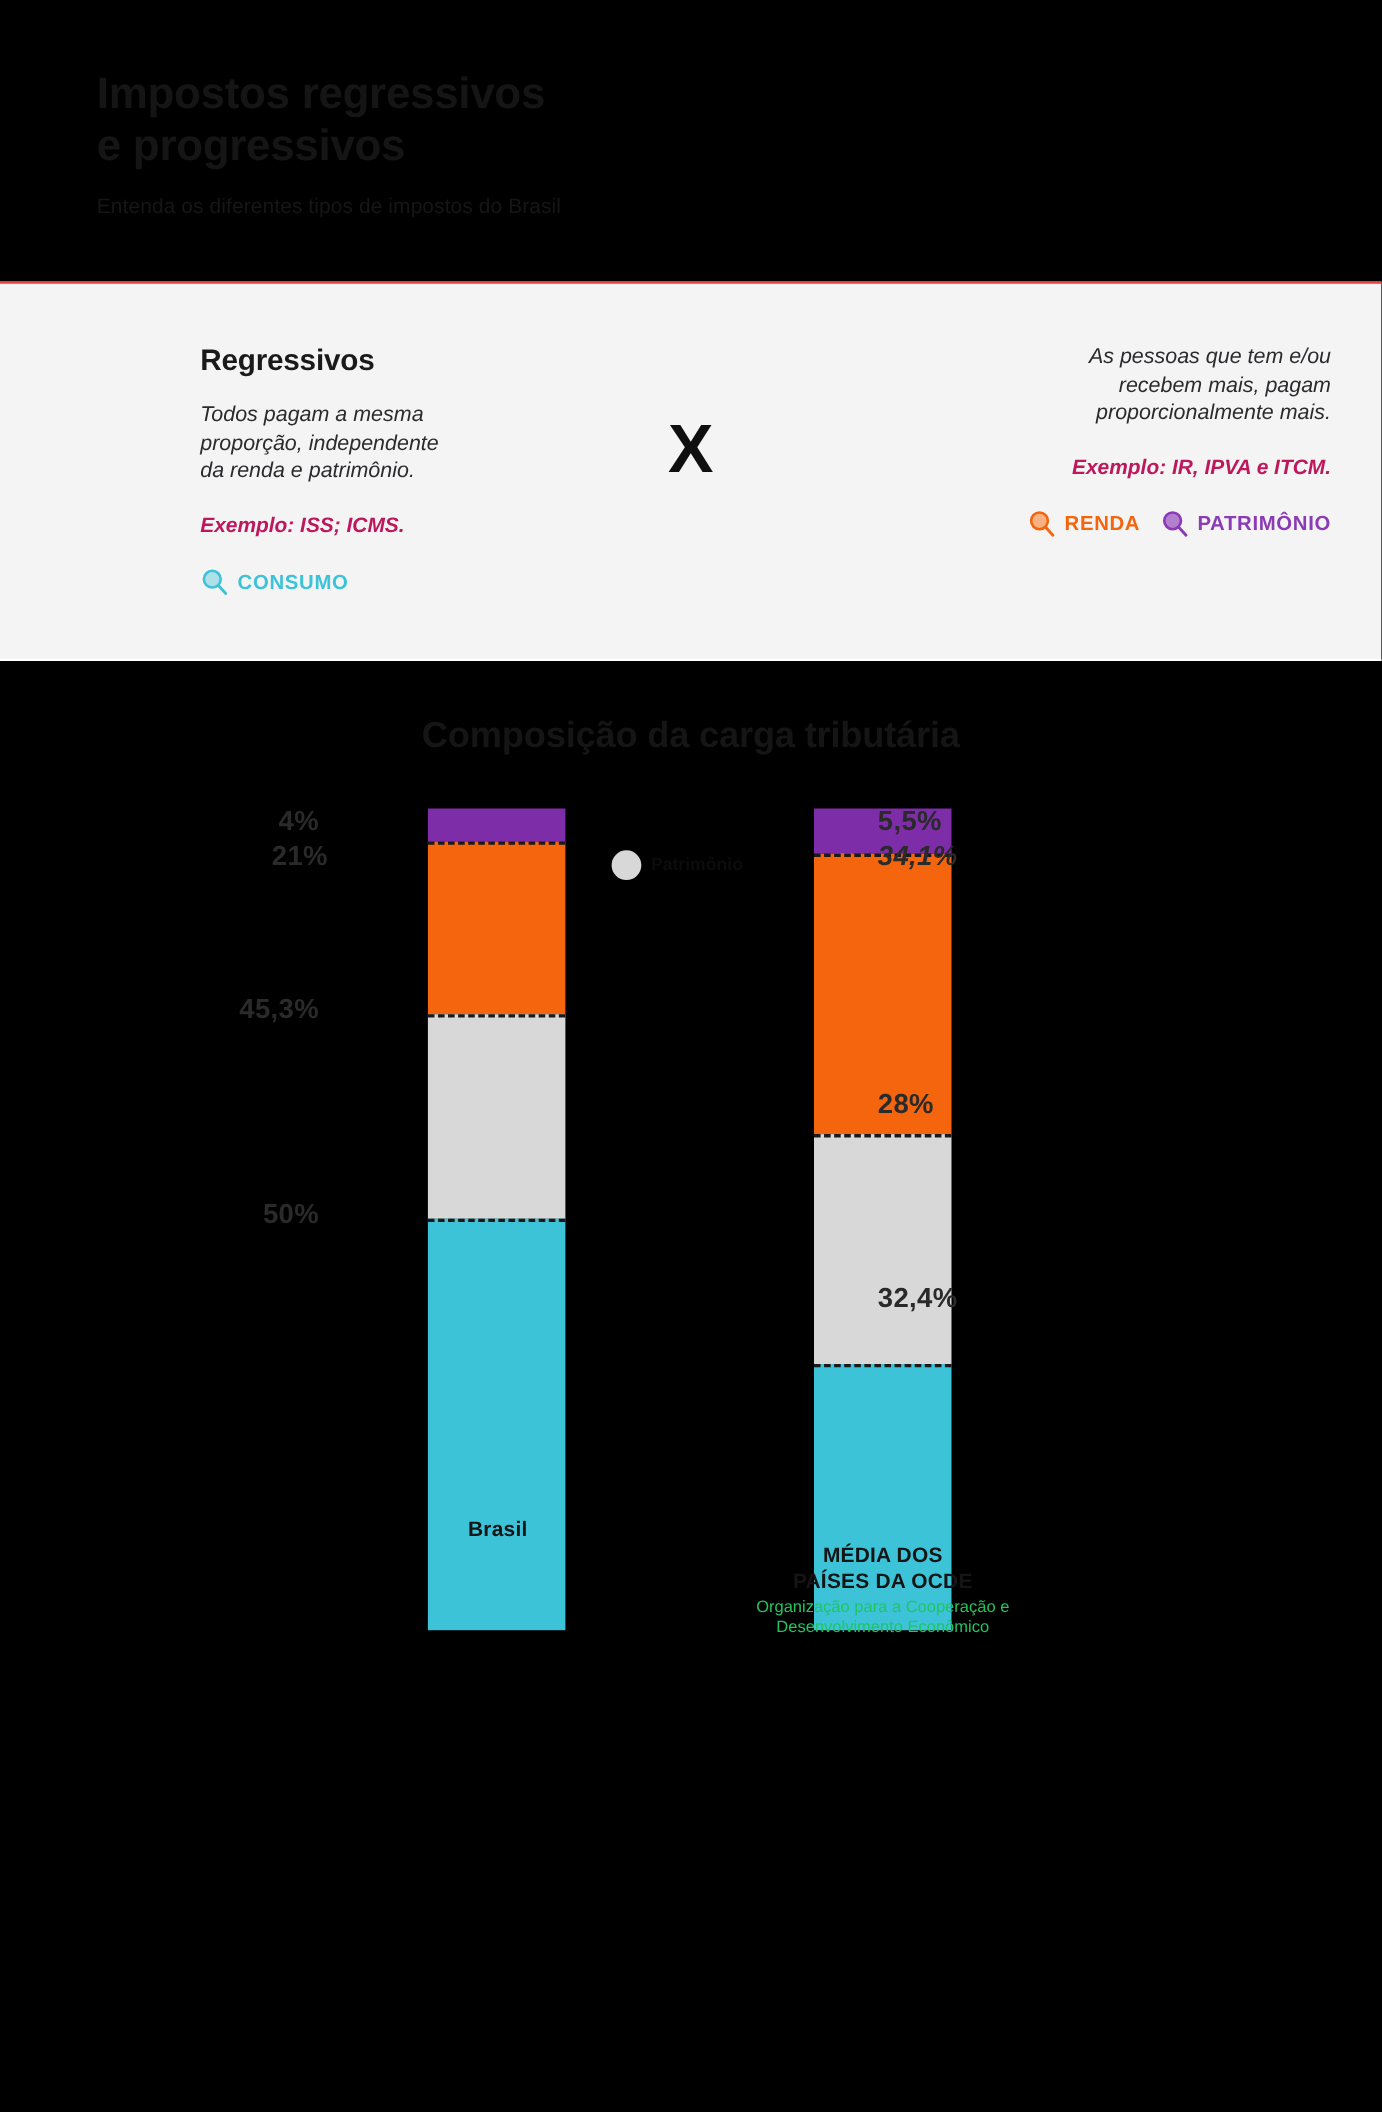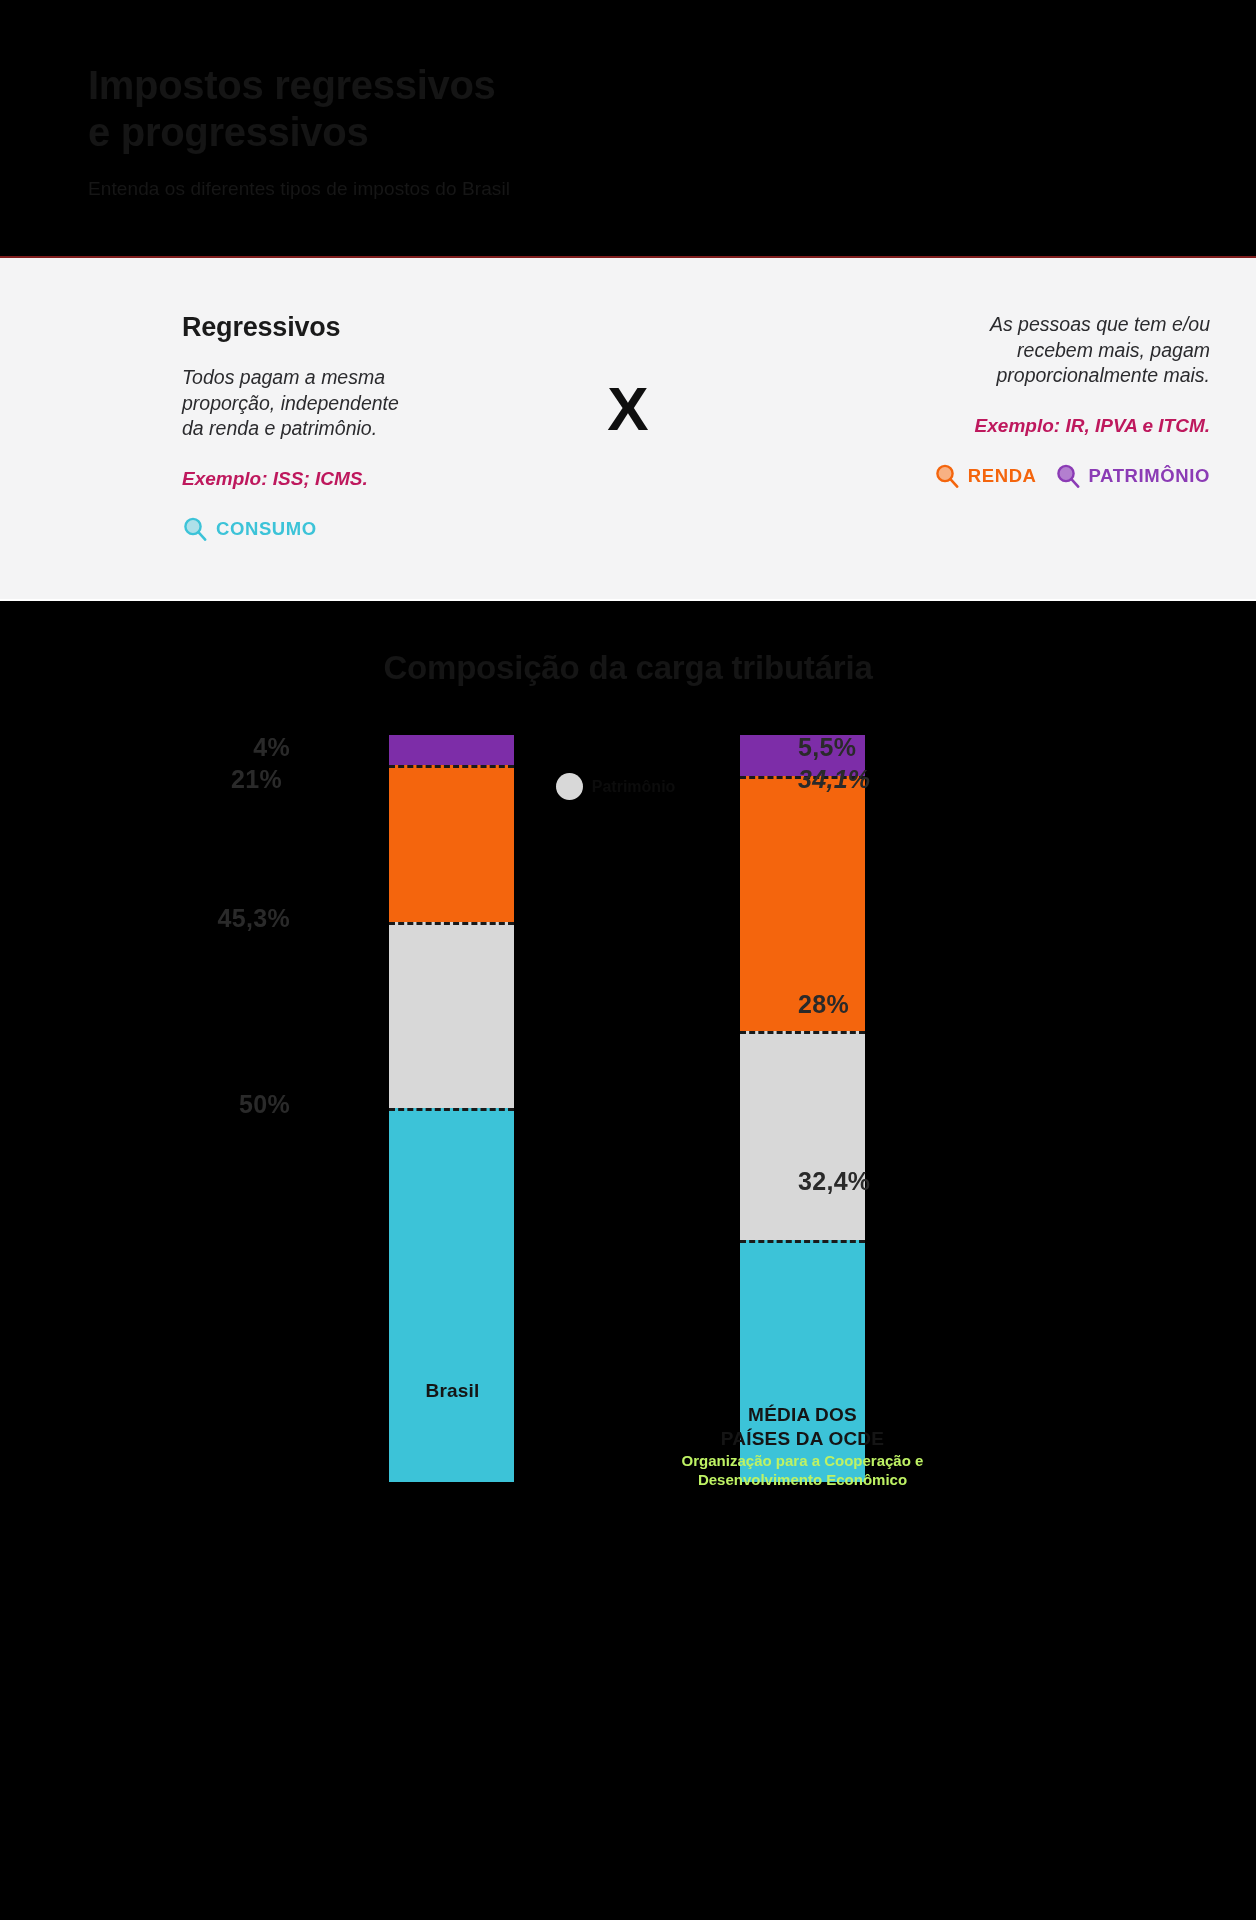--- a/index.html
+++ b/index.html
@@ -44,21 +44,21 @@
     color: #161616;
     letter-spacing: 0.1px;
   }
 
   
   #panel {
     position: absolute;
     left: 0; top: 256px;
     width: 1256px; height: 345px;
     background: #f4f4f5;
-    border-top: 2px solid #7f1d1d;
+    border-top: 2px solid #ef4444;
     border-bottom: 2px solid #ffffff;
   }
   .col {
     position: absolute;
     top: 54px;
     width: 400px;
   }
   #col-left { left: 182px; text-align: left; }
   #col-right { left: 810px; text-align: right; }
 
@@ -172,23 +172,23 @@
     text-align: center;
     font-size: 19px;
     font-weight: 800;
     color: #151515;
     letter-spacing: 0.2px;
     line-height: 1.25;
   }
   .bar-label-sub {
     display: block;
     font-size: 15px;
-    font-weight: 700;
+    font-weight: 400;
     letter-spacing: 0;
-    color: #bef264;
+    color: #22c55e;
     margin-top: 2px;
     white-space: pre-line;
   }
 
   .val {
     position: absolute;
     font-size: 25px;
     font-weight: 800;
     color: #2a2a2a;
     letter-spacing: 0.3px;
@@ -288,21 +288,21 @@
       </div>
 
       <div class="bar" id="bar-ocde" style="top:134px;">
         <div class="seg" style="background:#7d2da8; height:41px;"></div>
         <div class="seg" style="background:#f4650d; height:255px;"></div>
         <div class="seg" style="background:#d8d8d8; height:209px;"></div>
         <div class="seg" style="background:#3cc3d8; height:242px;"></div>
       </div>
 
       <div class="val val-left" style="left:290px; top:146px;">4%</div>
-      <div class="val val-left" style="left:282px; top:178px;">21%</div>
+      <div class="val val-left" style="left:298px; top:178px;">21%</div>
       <div class="val val-left" style="left:290px; top:317px;">45,3%</div>
       <div class="val val-left" style="left:290px; top:503px;">50%</div>
 
       <div class="val val-right" style="left:798px; top:146px;">5,5%</div>
       <div class="val val-right" style="left:798px; top:178px;font-style:italic;">34,1%</div>
       <div class="val val-right" style="left:798px; top:403px;">28%</div>
       <div class="val val-right" style="left:798px; top:580px;">32,4%</div>
 
       <div class="bar-label" style="left:340px; top:778px; width:225px;">Brasil</div>
 

